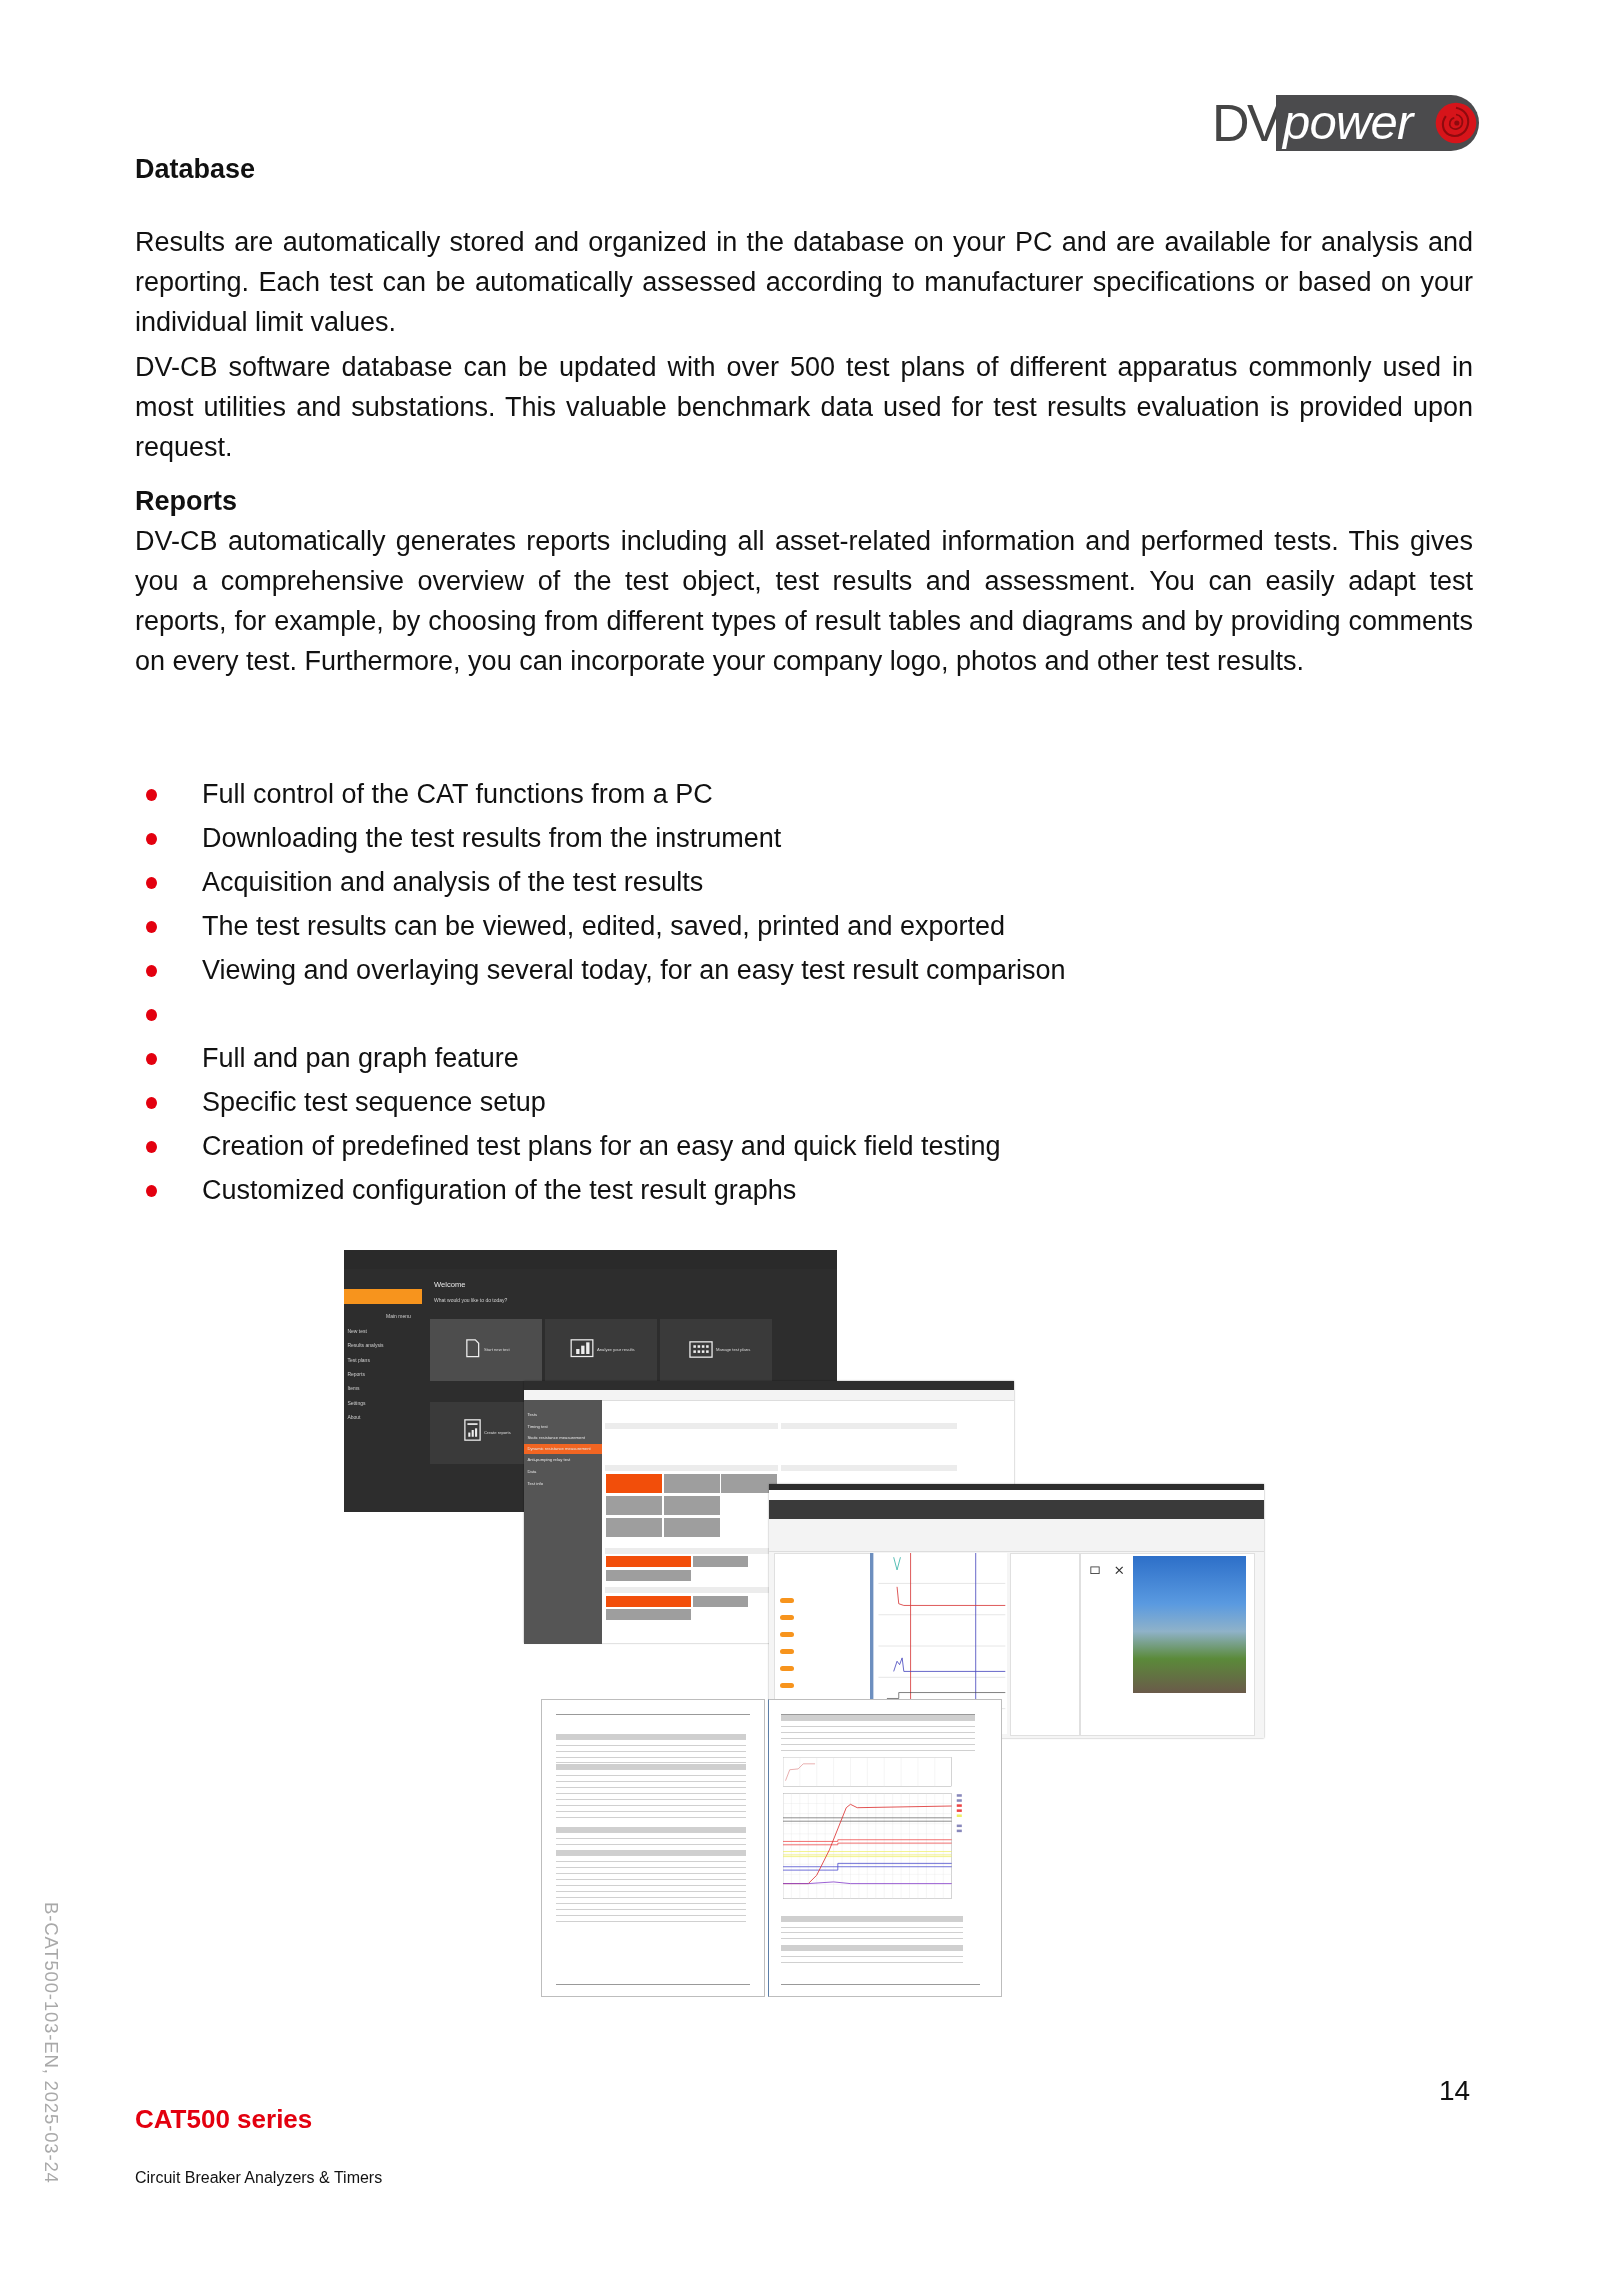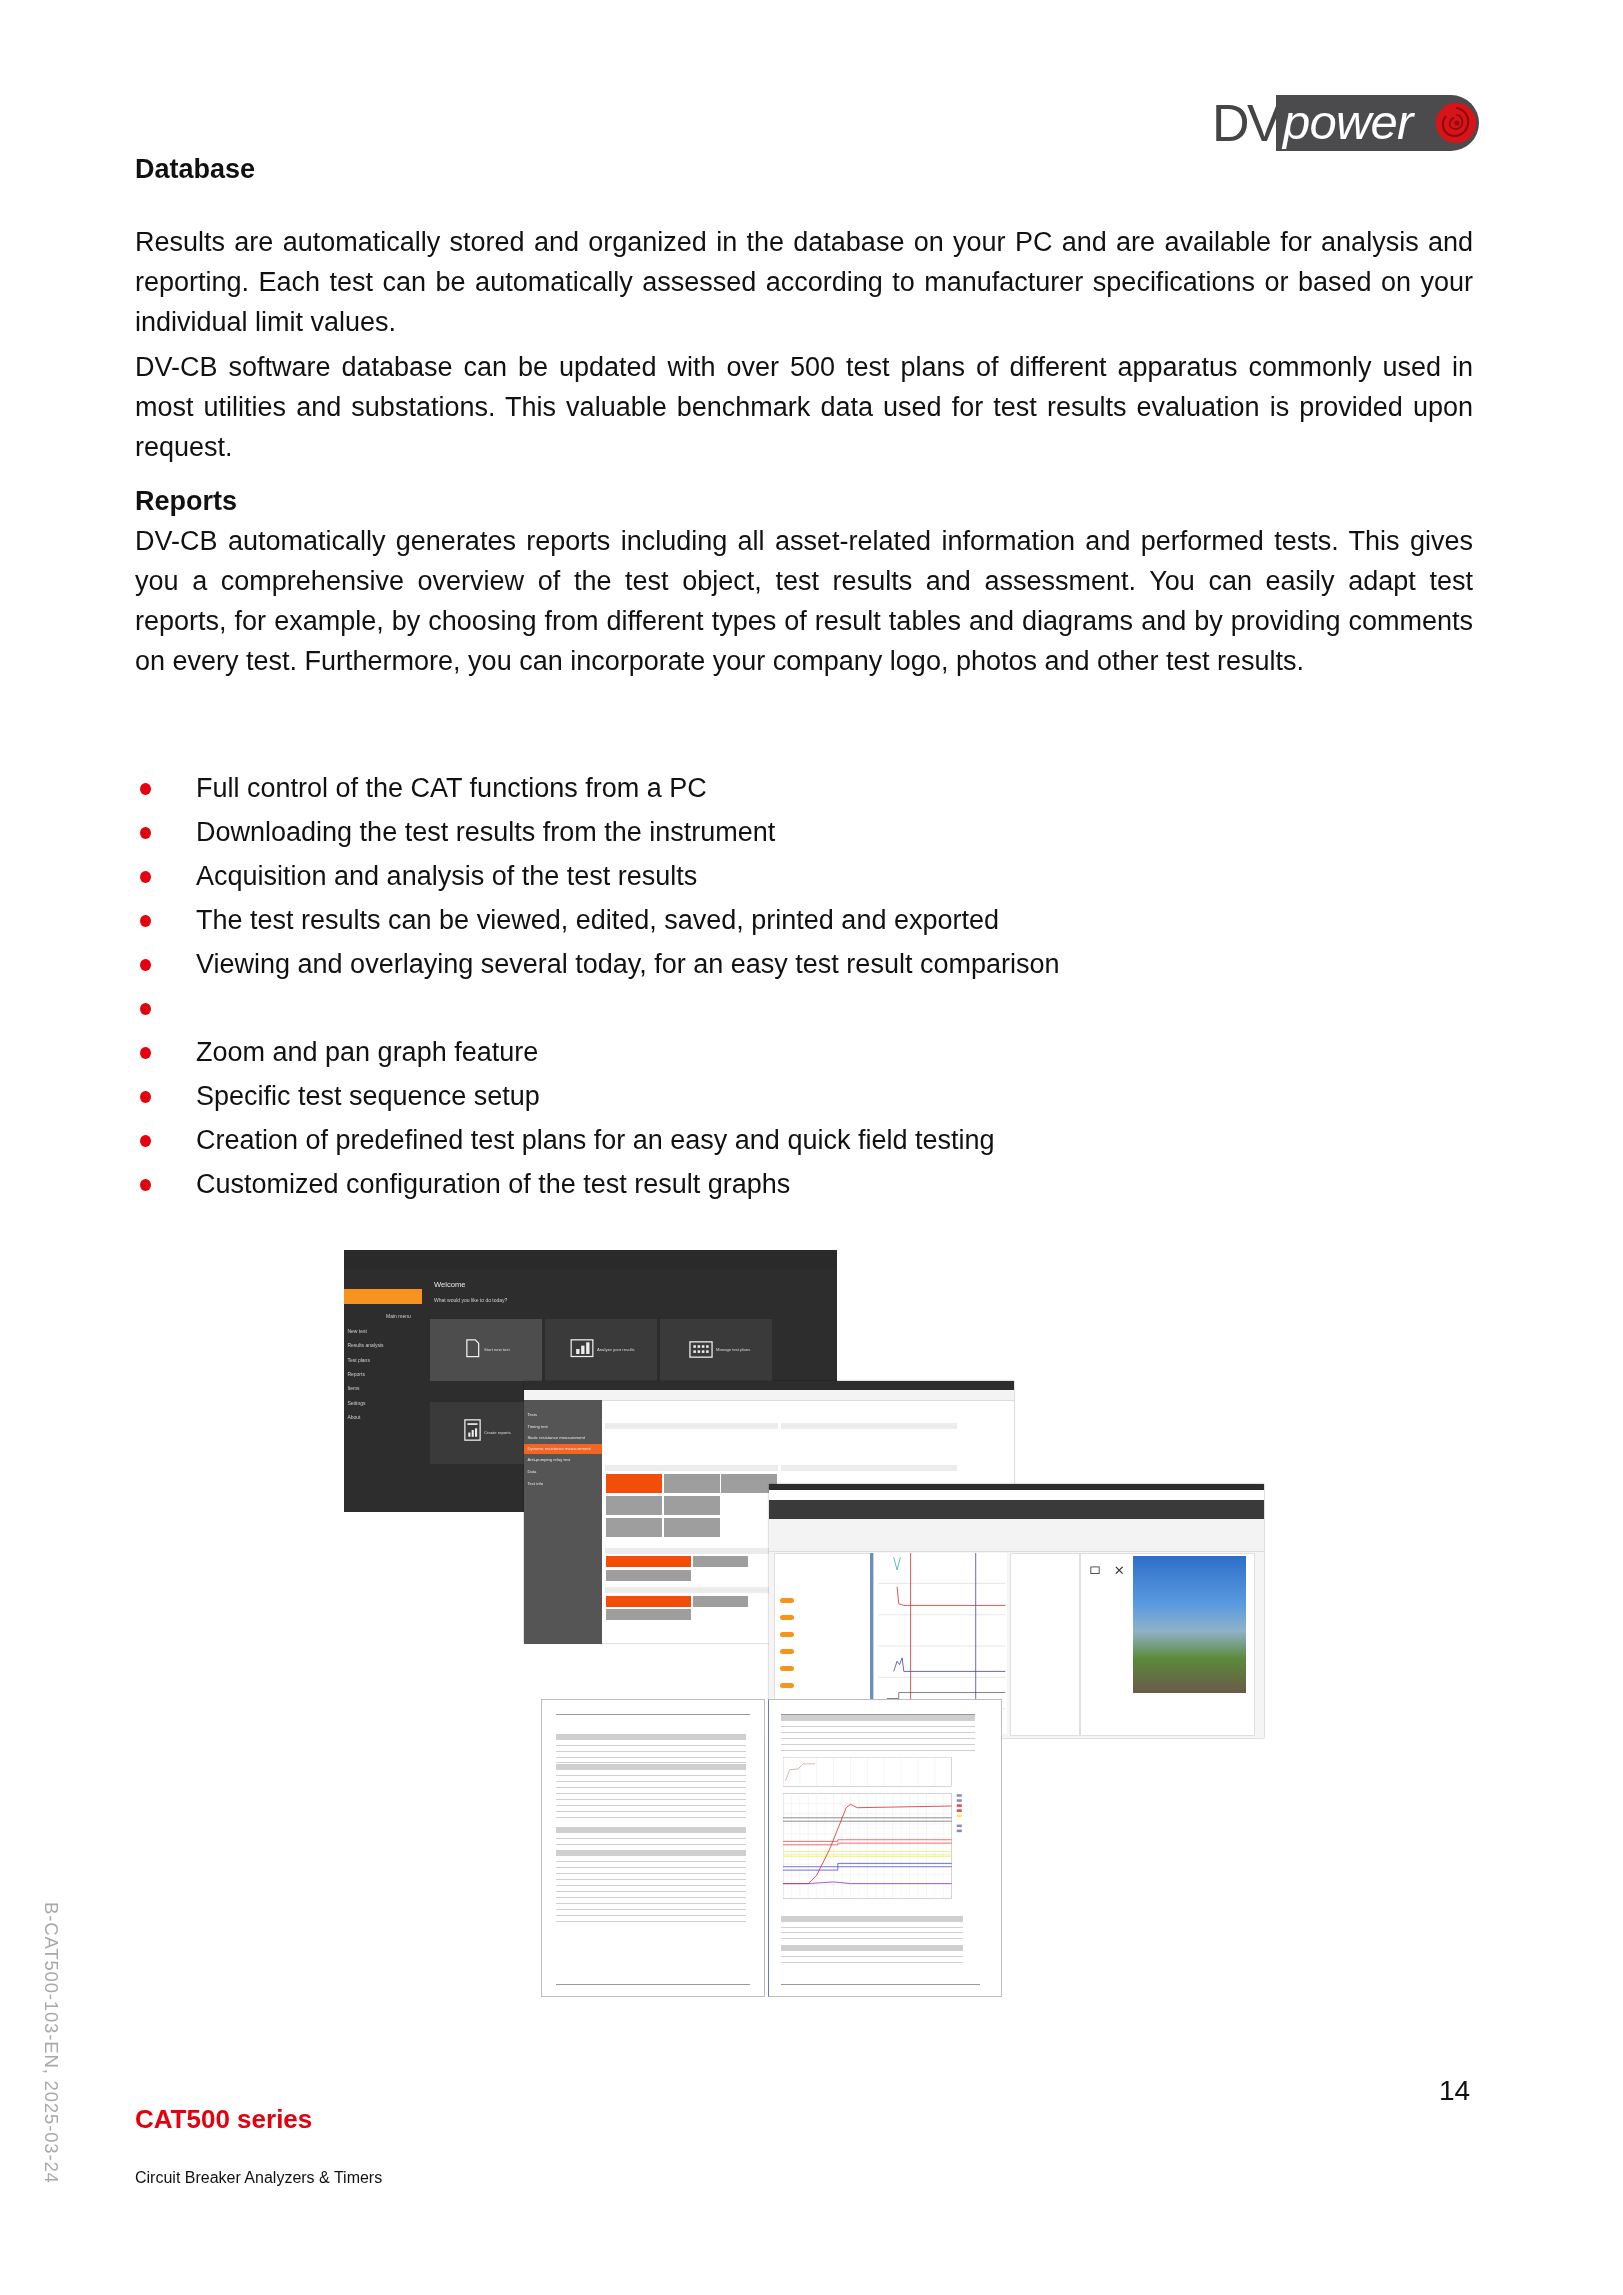--- a/index.html
+++ b/index.html
@@ -13,21 +13,21 @@
               font-family:"Liberation Sans", sans-serif; letter-spacing:-2.5px; }
   .logo .pill { position:absolute; left:64px; top:0; width:203px; height:56px; background:#4b4b4d;
                 border-radius:0 28px 28px 0; }
   .logo .power { position:absolute; left:71px; top:0px; font-size:49px; line-height:54px; color:#fff;
                  font-style:italic; letter-spacing:-0.8px; }
   .logo .rose { position:absolute; left:222px; top:6px; width:44px; height:44px; }
   .h { position:absolute; left:135px; font-weight:bold; font-size:27px; line-height:34px; color:#111; }
   .p { position:absolute; left:135px; width:1338px; font-size:27px; line-height:40px; color:#111;
        text-align:justify; }
 
-  .bullets { position:absolute; left:135px; top:764px; width:1099px; margin:2px; padding:0; list-style:none; }
+  .bullets { position:absolute; left:135px; top:764px; width:1099px; margin:8px; padding:0; list-style:none; }
   .bullets li { position:relative; height:44px; font-size:27px; line-height:44px; padding-left:59px; color:#111; }
   .bullets li .dot { position:absolute; left:3.4px; top:17px; width:11px; height:12px; border-radius:50%; background:#e3000f; }
 
   
   .win1 { left:344px; top:1250px; width:493px; height:262px; background:#2d2d2d; }
   .win1 .titlebar { position:absolute; left:0; top:0; width:100%; height:18.6px; background:#2a2a2a; }
   .win1 .orange { position:absolute; left:0; top:39px; width:78px; height:15px; background:#f7941d; }
   .win1 .side { position:absolute; left:0; top:0; width:85px; height:100%; }
   .win1 .side-item { position:absolute; left:3.4px; font-size:5px; color:#cfcfcf; }
   .win1 .welcome { position:absolute; left:90px; top:30px; font-size:7.6px; color:#e8e8e8; }
@@ -92,21 +92,21 @@
 <div class="h" style="top:484px;">Reports</div>
 <div class="p" style="top:521px;">DV-CB automatically generates reports including all asset-related information and performed tests. This gives you a comprehensive overview of the test object, test results and assessment. You can easily adapt test reports, for example, by choosing from different types of result tables and diagrams and by providing comments on every test. Furthermore, you can incorporate your company logo, photos and other test results.</div>
 
 <ul class="bullets">
   <li><span class="dot"></span><span>Full control of the CAT functions from a PC</span></li>
   <li><span class="dot"></span><span>Downloading the test results from the instrument</span></li>
   <li><span class="dot"></span><span>Acquisition and analysis of the test results</span></li>
   <li><span class="dot"></span><span>The test results can be viewed, edited, saved, printed and exported</span></li>
   <li><span class="dot"></span><span>Viewing and overlaying several today, for an easy test result comparison</span></li>
   <li><span class="dot"></span></li>
-  <li><span class="dot"></span><span>Zoom and pan graph feature</span></li>
+  <li><span class="dot"></span><span>Full and pan graph feature</span></li>
   <li><span class="dot"></span><span>Specific test sequence setup</span></li>
   <li><span class="dot"></span><span>Creation of predefined test plans for an easy and quick field testing</span></li>
   <li><span class="dot"></span><span>Customized configuration of the test result graphs</span></li>
 </ul>
 
 <div class="abs win1">
   <div class="titlebar"></div>
   <div class="orange"></div>
   <div class="side">
     <span class="side-item" style="left:42px;top:63px;">Main menu</span>

